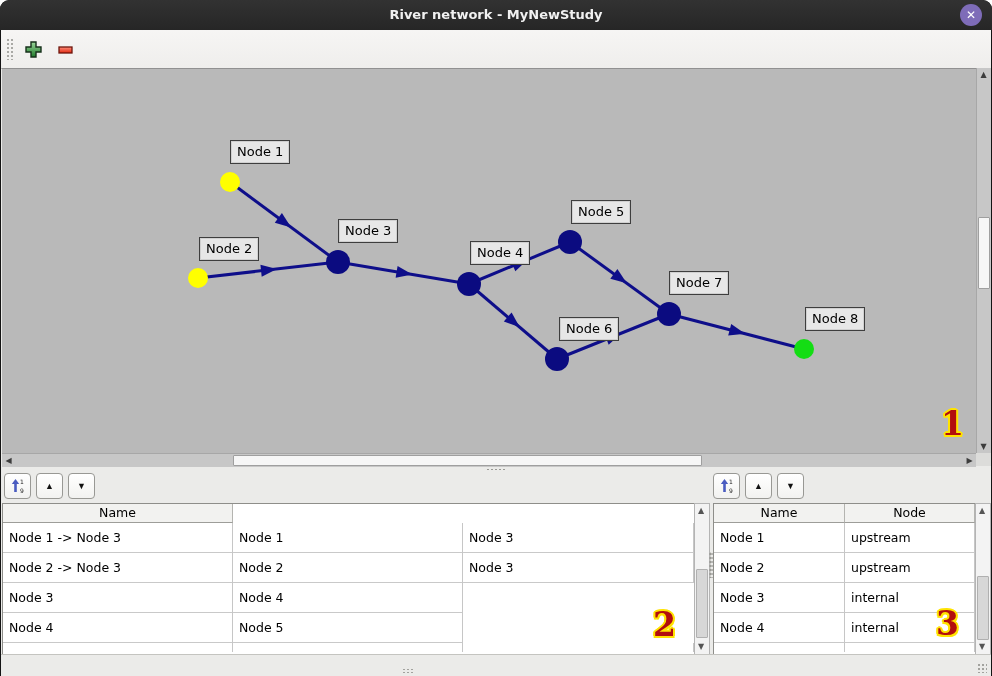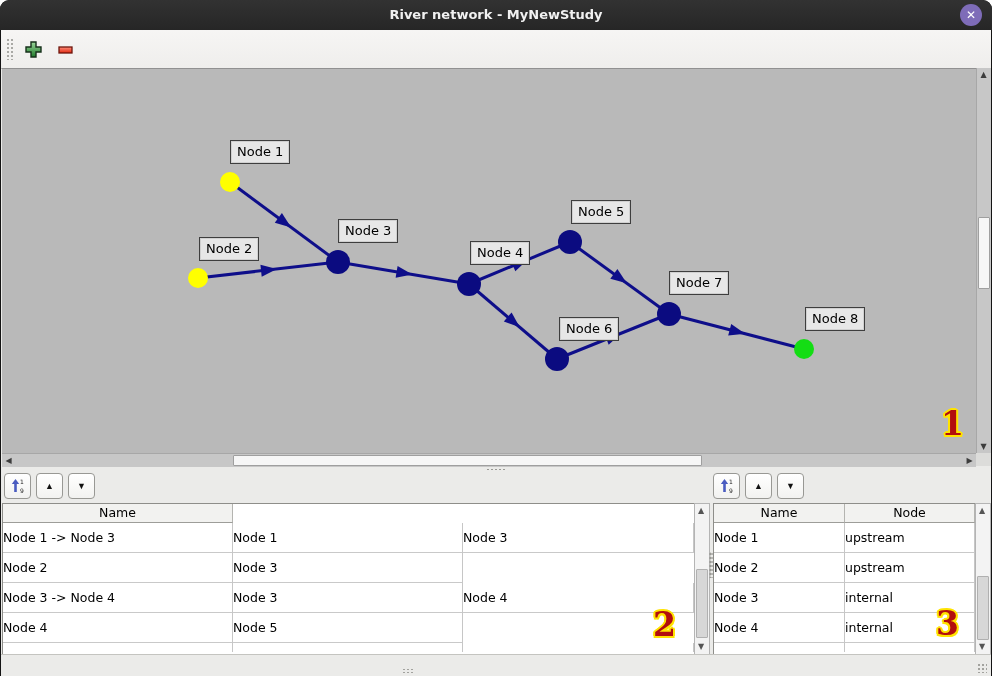--- a/index.html
+++ b/index.html
@@ -31,21 +31,21 @@
   .vsplit{position:absolute;left:708px;top:466px;width:5px;height:188px;}
   .vsplit-grip{position:absolute;left:1px;top:86px;width:4px;height:26px;background-image:radial-gradient(#9a9a96 1px,transparent 1.2px);background-size:3px 4px;}
   
   .mini-btn{position:absolute;top:473px;width:27px;height:26px;background:linear-gradient(#ffffff,#f2f2f0);border:1px solid #989894;border-radius:4px;padding:0;cursor:pointer;font-size:9px;color:#111;}
   .mini-btn svg{display:block;margin:auto;}
   
   .tbl{position:absolute;top:503px;background:#ffffff;border:1px solid #8e8e8a;border-right:none;overflow:hidden;}
   .trow{display:grid;}
   .links-grid .trow{grid-template-columns:230px 230px 231px;}
   .nodes-grid .trow{grid-template-columns:131px 130px;}
-  .tcell{height:29px;line-height:29px;font-size:12.5px;color:#000;border-right:1px solid #c6c6c6;border-bottom:1px solid #c9c9c9;background:#fff;overflow:hidden;white-space:nowrap;}
+  .tcell{height:29px;line-height:29px;font-size:12.5px;color:#000;padding-left:6px;border-right:1px solid #c6c6c6;border-bottom:1px solid #c9c9c9;background:#fff;overflow:hidden;white-space:nowrap;}
   .thead .tcell{height:18px;line-height:18px;background:#f2f2f0;text-align:center;padding-left:0;border-bottom:1px solid #9d9d99;border-right:1px solid #b4b4b0;}
   .trow.partial .tcell{height:9px;border-bottom:none;}
   
   .footer{position:absolute;left:1px;top:654px;width:990px;height:21px;background:#ebebe9;border-top:1px solid #c4c4c0;}
   .footer-grip{position:absolute;left:401px;top:13px;width:12px;height:5px;background-image:radial-gradient(#a2a29e 1px,transparent 1.2px);background-size:4px 3px;}
   .corner-grip{position:absolute;right:4px;bottom:3px;width:10px;height:10px;background-image:radial-gradient(#a2a29e 1px,transparent 1.2px);background-size:4px 4px;}
   
   .annot{position:absolute;font-family:"DejaVu Serif","Liberation Serif",serif;font-weight:bold;font-size:33px;line-height:1;color:#b20e0e;
     text-shadow:-2px 0 0 #ffe300,2px 0 0 #ffe300,0 -2px 0 #ffe300,0 2px 0 #ffe300,-1.5px -1.5px 0 #ffe300,1.5px -1.5px 0 #ffe300,-1.5px 1.5px 0 #ffe300,1.5px 1.5px 0 #ffe300;}
 </style>
@@ -164,25 +164,25 @@
   <div class="tbl links-grid" style="left:2px;width:692px;height:150px;">
       <div class="trow thead">
         <div class="tcell th">Name</div>
       </div>
       <div class="trow">
         <div class="tcell">Node 1 -&gt; Node 3</div>
         <div class="tcell">Node 1</div>
         <div class="tcell">Node 3</div>
       </div>
       <div class="trow">
+        <div class="tcell">Node 2 -&gt; Node 3</div>
         <div class="tcell">Node 2</div>
         <div class="tcell">Node 3</div>
       </div>
       <div class="trow">
-        <div class="tcell">Node 3 -&gt; Node 4</div>
         <div class="tcell">Node 3</div>
         <div class="tcell">Node 4</div>
       </div>
       <div class="trow">
         <div class="tcell">Node 4</div>
         <div class="tcell">Node 5</div>
       </div>
       <div class="trow partial">
         <div class="tcell"></div>
         <div class="tcell"></div>

